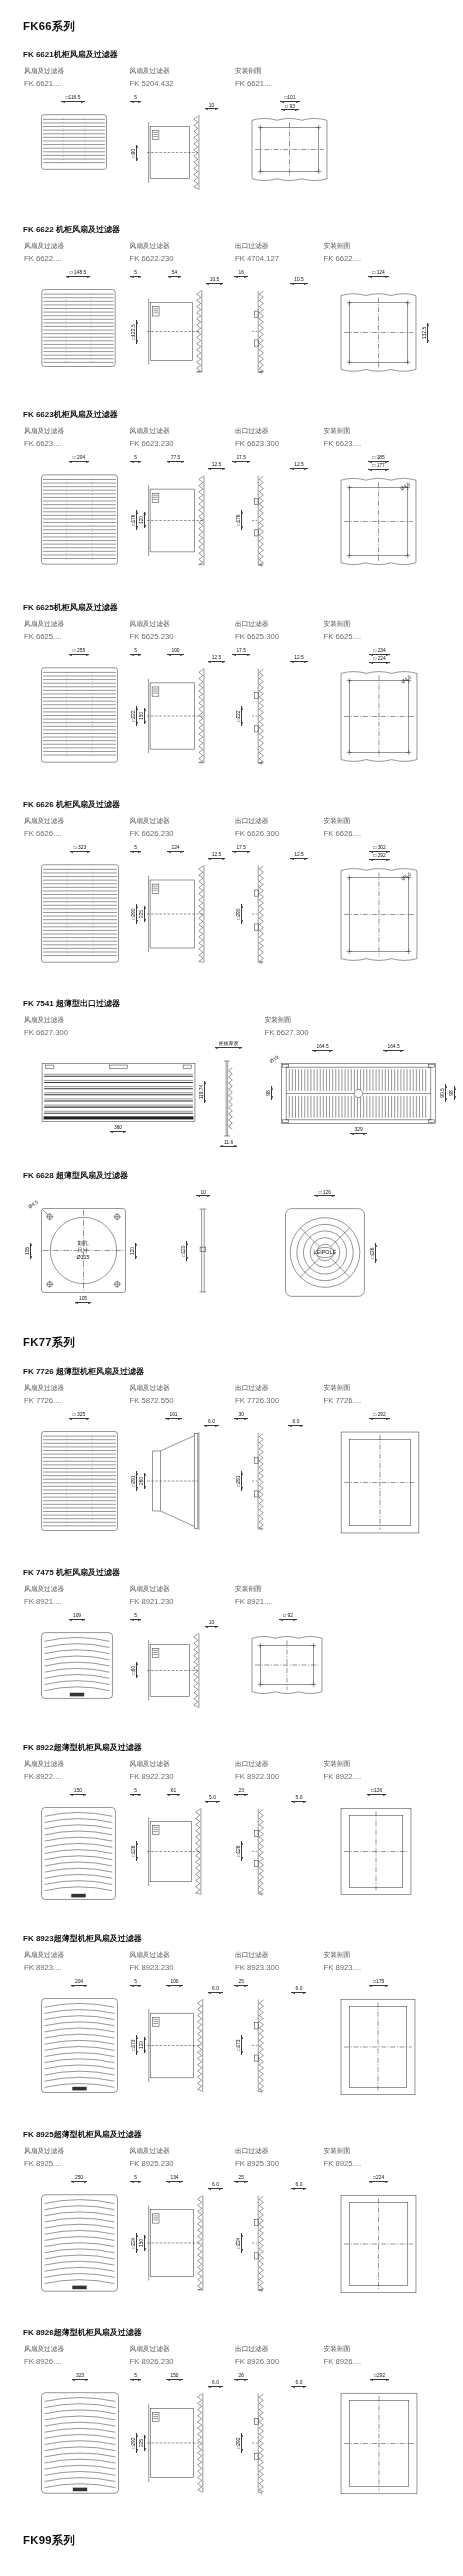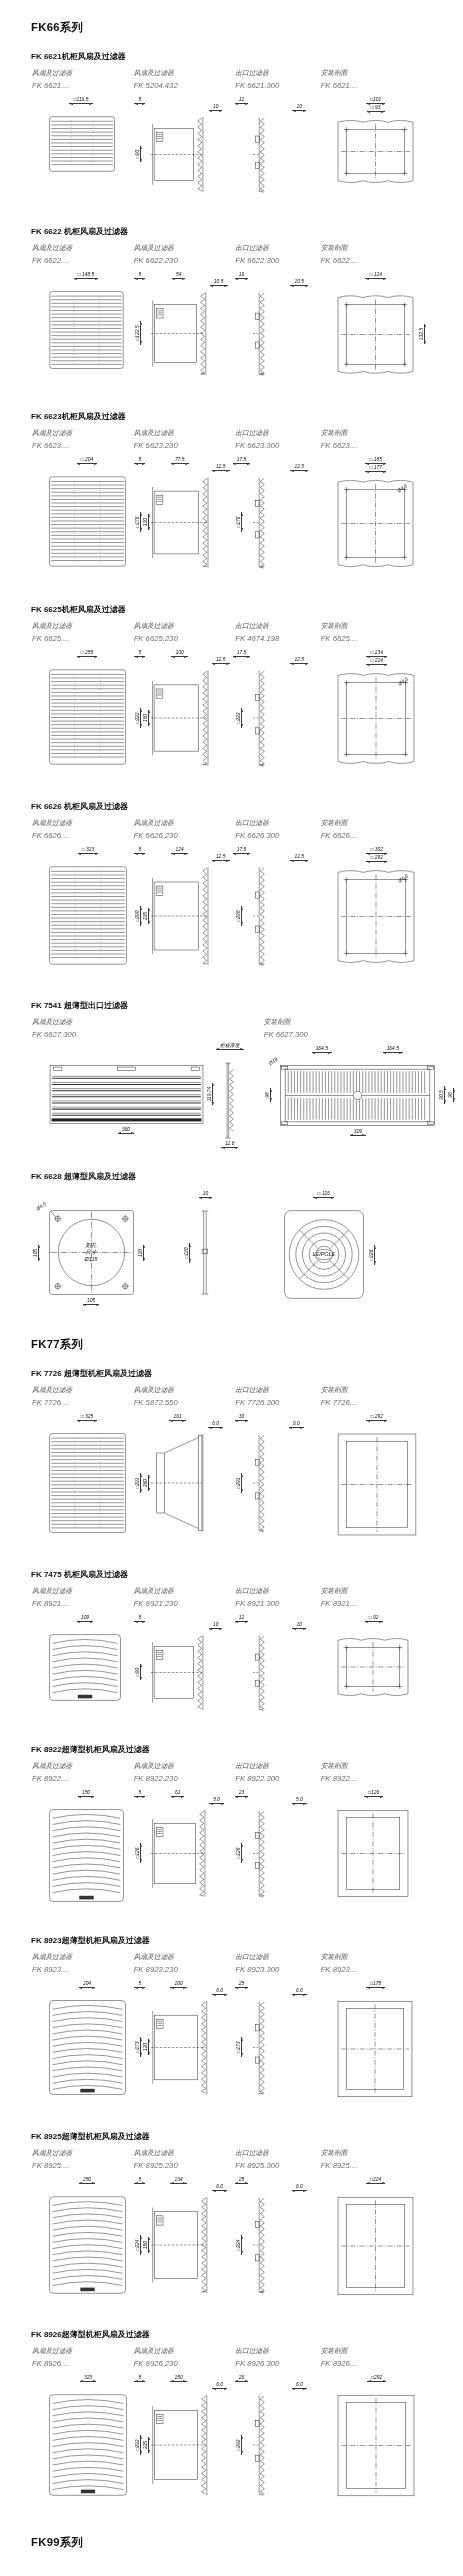--- a/index.html
+++ b/index.html
@@ -1,27 +1,27 @@
 <!DOCTYPE html>
 <html style="font-size:8.2px"><head>
 <meta charset="utf-8">
 <style>
   html,body{margin:0;padding:0;background:#ffffff;}
   body{width:464px;font-family:"Liberation Sans","DejaVu Sans",sans-serif;color:#222;}
   #catalog{padding:12.4px 18.5px 41px 23px;}
-  .series{margin:8px;}
+  .series{margin:0;}
   .series-title{font-size:11.3px;font-weight:bold;color:#0f0f0f;margin:20.6px 0 2.1px 0;letter-spacing:0.3px;}
   .series:first-child .series-title{margin-top:6.2px;}
   .product-section{margin:0 0 4.1px 0;}
   .section-title{font-size:8px;font-weight:bold;color:#111;margin:15.5px 0 7.2px 0;}
   .row{display:grid;column-gap:4.1px;}
   .cols-4{grid-template-columns:24% 24% 20% 32%;}
   .cols-slim{grid-template-columns:42% 13% 45%;}
   .cols-noheads{grid-template-columns:36% 20% 44%;}
-  .cell{position:relative;font-style:italic;}
+  .cell{position:relative;}
   .cell-label{font-size:6.7px;color:#4a4a4a;margin:0 0 3.1px 1px;}
   .cell-part{font-size:7.7px;color:#6b6b6b;margin:0 0 5.2px 1px;}
   .cell-label-spacer{height:23px;}
   .draw-area{position:relative;}
   .svgbox{position:absolute;}
   .svgbox svg{overflow:visible;display:block;}
   .anch{position:absolute;width:0;height:0;display:flex;align-items:center;justify-content:center;}
   .rot90{transform:rotate(-90deg);}
   .rot35{transform:rotate(-35deg);}
   .dim{font-size:4.9px;color:#101010;white-space:nowrap;line-height:1.1;}
@@ -92,42 +92,20 @@
               </div>
               <div class="anch" style="left: 83px; top: 12.4px;">
                 <span class="dim dh">10</span>
               </div>
               <div class="anch rot90" style="left: 5.2px; top: 59px;">
                 <span class="dim dh">□90</span>
               </div>
             </div>
           </div>
           <div class="cell">
-            <div class="cell-label">出口过滤器</div>
-            <div class="cell-part">FK 6621.300</div>
-            <div class="draw-area" style="height: 115px;">
-              <div class="svgbox" style="left: 17.5px; top: 20.6px;">
-                <svg width="36" height="77" viewBox="0 0 70 150" xmlns="http://www.w3.org/2000/svg">
-                  <line x1="14" y1="3" x2="14" y2="147" stroke="#333"></line>
-                  <path d="M 24 4 L 16 10 L 24 16 L 16 22 L 24 28 L 16 34 L 24 40 L 16 46 L 24 52 L 16 58 L 24 64 L 16 70 L 24 76 L 16 82 L 24 88 L 16 94 L 24 100 L 16 106 L 24 112 L 16 118 L 24 124 L 16 130 L 24 136 L 16 142 L 24 146" stroke="#333" fill="none" stroke-width="1"></path>
-                  <rect x="7" y="39" width="7" height="12" stroke="#333" fill="none" stroke-width="1"></rect>
-                  <rect x="7" y="90" width="7" height="12" stroke="#333" fill="none" stroke-width="1"></rect>
-                  <line x1="2" y1="75" x2="12" y2="75" stroke="#333" stroke-dasharray="4,3"></line>
-                  <path d="M 14 147 L 21 147 L 21 150" stroke="#333" fill="none" stroke-width="1"></path>
-                </svg>
-              </div>
-              <div class="anch" style="left: 7.2px; top: 5.2px;">
-                <span class="dim dh">12</span>
-              </div>
-              <div class="anch" style="left: 65px; top: 12.4px;">
-                <span class="dim dh">10</span>
-              </div>
-            </div>
-          </div>
-          <div class="cell">
             <div class="cell-label">安装剖面</div>
             <div class="cell-part">FK 6621....</div>
             <div class="draw-area" style="height: 109px;">
               <div class="svgbox" style="left: 17.5px; top: 20.6px;">
                 <svg width="77" height="71" viewBox="0 0 150 138" xmlns="http://www.w3.org/2000/svg">
                   <path d="M 2 12 q 24.333333333333332 -7 48.666666666666664 0 q 24.333333333333332 -7 48.666666666666664 0 q 24.333333333333332 -7 48.666666666666664 0 L 148 126 q -24.333333333333332 7 -48.666666666666664 0 q -24.333333333333332 7 -48.666666666666664 0 q -24.333333333333332 7 -48.666666666666664 0 Z" stroke="#333" fill="none" stroke-width="1"></path>
                   <rect x="18" y="26" width="114" height="86" stroke="#333" fill="none" stroke-width="1"></rect>
                   <line x1="8" y1="69" x2="142" y2="69" stroke="#333" stroke-dasharray="10,3,2,3"></line>
                   <line x1="75" y1="16" x2="75" y2="122" stroke="#333" stroke-dasharray="10,3,2,3"></line>
                   <line x1="13" y1="26" x2="23" y2="26" stroke="#333"></line>
@@ -215,21 +193,21 @@
               <div class="anch" style="left: 86px; top: 12.4px;">
                 <span class="dim dh">10.5</span>
               </div>
               <div class="anch rot90" style="left: 5.2px; top: 63px;">
                 <span class="dim dh">□122.5</span>
               </div>
             </div>
           </div>
           <div class="cell">
             <div class="cell-label">出口过滤器</div>
-            <div class="cell-part">FK 6622.300</div>
+            <div class="cell-part">FK 4704.127</div>
             <div class="draw-area" style="height: 123px;">
               <div class="svgbox" style="left: 17.5px; top: 20.6px;">
                 <svg width="36" height="85" viewBox="0 0 70 165" xmlns="http://www.w3.org/2000/svg">
                   <line x1="14" y1="3" x2="14" y2="162" stroke="#333"></line>
                   <path d="M 24 4 L 16 10 L 24 16 L 16 22 L 24 28 L 16 34 L 24 40 L 16 46 L 24 52 L 16 58 L 24 64 L 16 70 L 24 76 L 16 82 L 24 88 L 16 94 L 24 100 L 16 106 L 24 112 L 16 118 L 24 124 L 16 130 L 24 136 L 16 142 L 24 148 L 16 154 L 24 160 L 16 161 L 24 161" stroke="#333" fill="none" stroke-width="1"></path>
                   <rect x="7" y="42.9" width="7" height="12" stroke="#333" fill="none" stroke-width="1"></rect>
                   <rect x="7" y="99" width="7" height="12" stroke="#333" fill="none" stroke-width="1"></rect>
                   <line x1="2" y1="82.5" x2="12" y2="82.5" stroke="#333" stroke-dasharray="4,3"></line>
                   <path d="M 14 162 L 21 162 L 21 165" stroke="#333" fill="none" stroke-width="1"></path>
                 </svg>
@@ -478,21 +456,21 @@
               <div class="anch rot90" style="left: 5.2px; top: 70px;">
                 <span class="dim dh">□222</span>
               </div>
               <div class="anch rot90" style="left: 13.4px; top: 70px;">
                 <span class="dim dh">150</span>
               </div>
             </div>
           </div>
           <div class="cell">
             <div class="cell-label">出口过滤器</div>
-            <div class="cell-part">FK 4674.198</div>
+            <div class="cell-part">FK 6625.300</div>
             <div class="draw-area" style="height: 136px;">
               <div class="svgbox" style="left: 17.5px; top: 20.6px;">
                 <svg width="36" height="98" viewBox="0 0 70 190" xmlns="http://www.w3.org/2000/svg">
                   <line x1="14" y1="3" x2="14" y2="187" stroke="#333"></line>
                   <path d="M 24 4 L 16 10 L 24 16 L 16 22 L 24 28 L 16 34 L 24 40 L 16 46 L 24 52 L 16 58 L 24 64 L 16 70 L 24 76 L 16 82 L 24 88 L 16 94 L 24 100 L 16 106 L 24 112 L 16 118 L 24 124 L 16 130 L 24 136 L 16 142 L 24 148 L 16 154 L 24 160 L 16 166 L 24 172 L 16 178 L 24 184 L 16 186 L 24 186" stroke="#333" fill="none" stroke-width="1"></path>
                   <rect x="7" y="49.4" width="7" height="12" stroke="#333" fill="none" stroke-width="1"></rect>
                   <rect x="7" y="114" width="7" height="12" stroke="#333" fill="none" stroke-width="1"></rect>
                   <line x1="2" y1="95" x2="12" y2="95" stroke="#333" stroke-dasharray="4,3"></line>
                   <path d="M 14 187 L 21 187 L 21 190" stroke="#333" fill="none" stroke-width="1"></path>
                 </svg>
@@ -1130,42 +1108,20 @@
               </div>
               <div class="anch" style="left: 83px; top: 12.4px;">
                 <span class="dim dh">10</span>
               </div>
               <div class="anch rot90" style="left: 5.2px; top: 59px;">
                 <span class="dim dh">□90</span>
               </div>
             </div>
           </div>
           <div class="cell">
-            <div class="cell-label">出口过滤器</div>
-            <div class="cell-part">FK 8921.300</div>
-            <div class="draw-area" style="height: 115px;">
-              <div class="svgbox" style="left: 17.5px; top: 20.6px;">
-                <svg width="36" height="77" viewBox="0 0 70 150" xmlns="http://www.w3.org/2000/svg">
-                  <line x1="14" y1="3" x2="14" y2="147" stroke="#333"></line>
-                  <path d="M 24 4 L 16 10 L 24 16 L 16 22 L 24 28 L 16 34 L 24 40 L 16 46 L 24 52 L 16 58 L 24 64 L 16 70 L 24 76 L 16 82 L 24 88 L 16 94 L 24 100 L 16 106 L 24 112 L 16 118 L 24 124 L 16 130 L 24 136 L 16 142 L 24 146" stroke="#333" fill="none" stroke-width="1"></path>
-                  <rect x="7" y="39" width="7" height="12" stroke="#333" fill="none" stroke-width="1"></rect>
-                  <rect x="7" y="90" width="7" height="12" stroke="#333" fill="none" stroke-width="1"></rect>
-                  <line x1="2" y1="75" x2="12" y2="75" stroke="#333" stroke-dasharray="4,3"></line>
-                  <path d="M 14 147 L 21 147 L 21 150" stroke="#333" fill="none" stroke-width="1"></path>
-                </svg>
-              </div>
-              <div class="anch" style="left: 7.2px; top: 5.2px;">
-                <span class="dim dh">12</span>
-              </div>
-              <div class="anch" style="left: 65px; top: 12.4px;">
-                <span class="dim dh">10</span>
-              </div>
-            </div>
-          </div>
-          <div class="cell">
             <div class="cell-label">安装剖面</div>
             <div class="cell-part">FK 8921....</div>
             <div class="draw-area" style="height: 104px;">
               <div class="svgbox" style="left: 17.5px; top: 20.6px;">
                 <svg width="72" height="66" viewBox="0 0 140 128" xmlns="http://www.w3.org/2000/svg">
                   <path d="M 2 12 q 22.666666666666668 -7 45.333333333333336 0 q 22.666666666666668 -7 45.333333333333336 0 q 22.666666666666668 -7 45.333333333333336 0 L 138 116 q -22.666666666666668 7 -45.333333333333336 0 q -22.666666666666668 7 -45.333333333333336 0 q -22.666666666666668 7 -45.333333333333336 0 Z" stroke="#333" fill="none" stroke-width="1"></path>
                   <rect x="18" y="26" width="104" height="76" stroke="#333" fill="none" stroke-width="1"></rect>
                   <line x1="8" y1="64" x2="132" y2="64" stroke="#333" stroke-dasharray="10,3,2,3"></line>
                   <line x1="70" y1="16" x2="70" y2="112" stroke="#333" stroke-dasharray="10,3,2,3"></line>
                   <line x1="13" y1="26" x2="23" y2="26" stroke="#333"></line>

